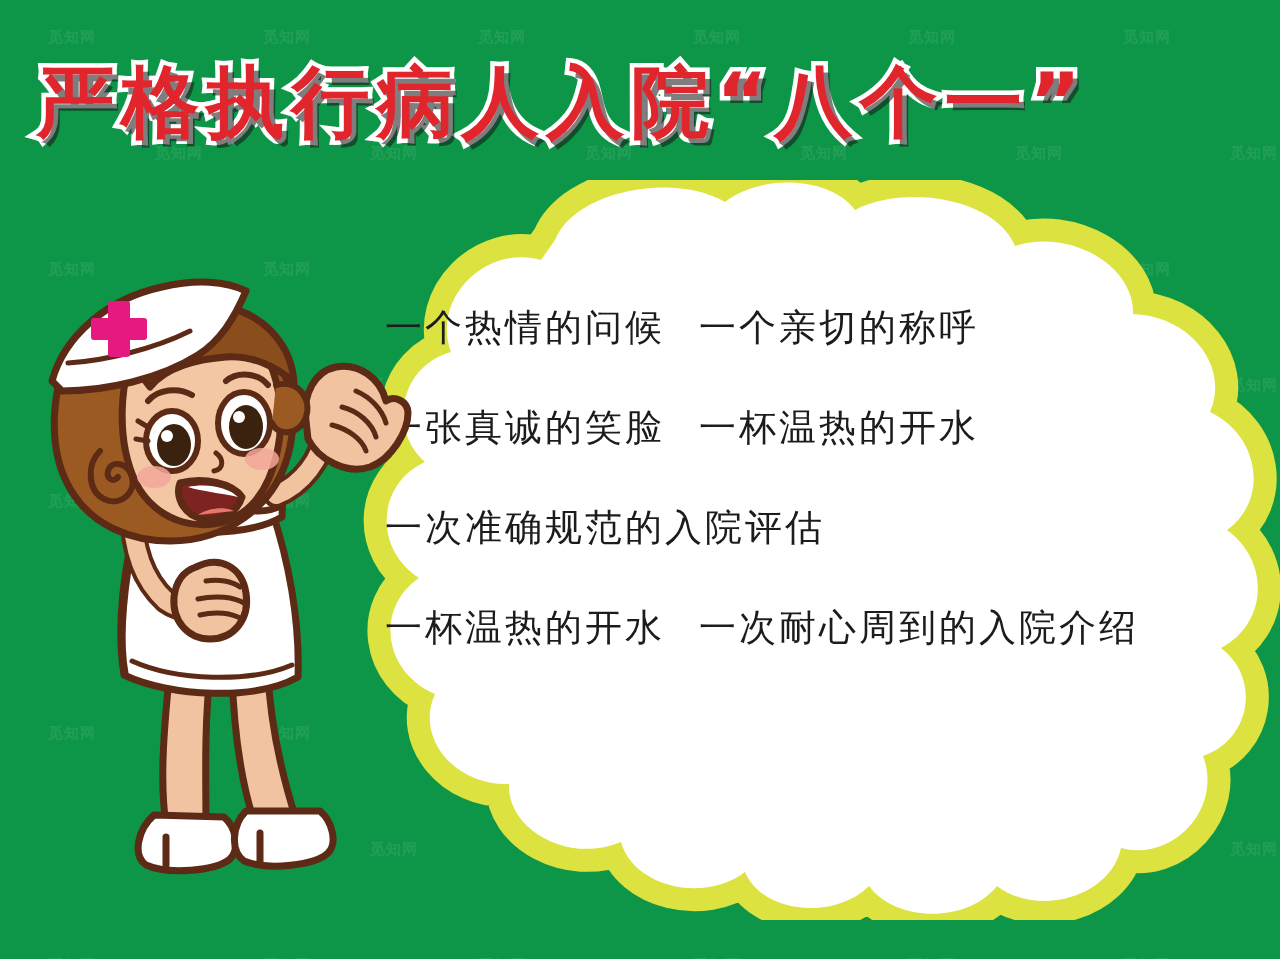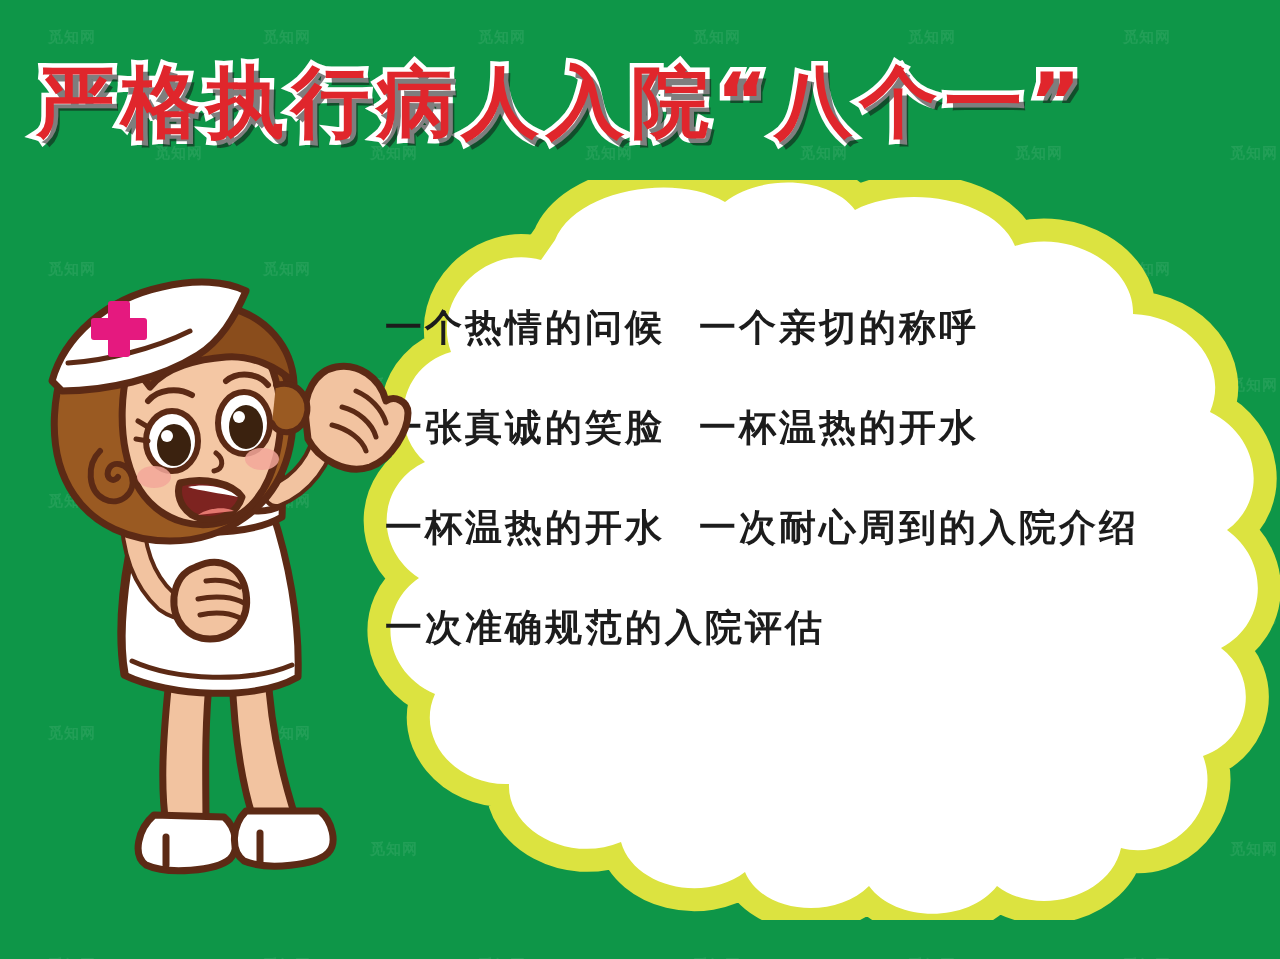--- a/index.html
+++ b/index.html
@@ -73,21 +73,21 @@
   .lines {
     position: absolute;
     left: 385px;
     top: 300px;
     width: 830px;
     z-index: 14;
   }
   .line {
     font-family: "DejaVu Sans", "Liberation Sans", sans-serif;
     font-size: 37px;
-    font-weight: 700;
+    font-weight: 400;
     letter-spacing: 3px;
     color: #1c1c1c;
     height: 100px;
     line-height: 56px;
     white-space: nowrap;
   }
   .line .seg-gap { display:inline-block; width: 34px; }
 
   
   .nurse {
@@ -194,24 +194,24 @@
   </div>
 
   <div class="lines">
     <div class="line">
       <span>一个热情的问候</span><span class="seg-gap"></span><span>一个亲切的称呼</span>
     </div>
     <div class="line">
       <span>一张真诚的笑脸</span><span class="seg-gap"></span><span>一杯温热的开水</span>
     </div>
     <div class="line">
+      <span>一次准确规范的入院评估</span>
+    </div>
+    <div class="line">
       <span>一杯温热的开水</span><span class="seg-gap"></span><span>一次耐心周到的入院介绍</span>
-    </div>
-    <div class="line">
-      <span>一次准确规范的入院评估</span>
     </div>
   </div>
 
   <div class="nurse">
     <svg viewBox="0 0 400 660" xmlns="http://www.w3.org/2000/svg" aria-hidden="true">
       <g stroke="#5c2a15" stroke-width="7" stroke-linejoin="round" stroke-linecap="round">
 
         <path d="M150 455 C143 520, 140 570, 146 610 L186 612 C186 566, 184 516, 190 458 Z" fill="#f2c3a0"></path>
         <path d="M212 458 C214 520, 222 572, 236 612 L276 604 C262 560, 250 510, 248 456 Z" fill="#f2c3a0"></path>
 

